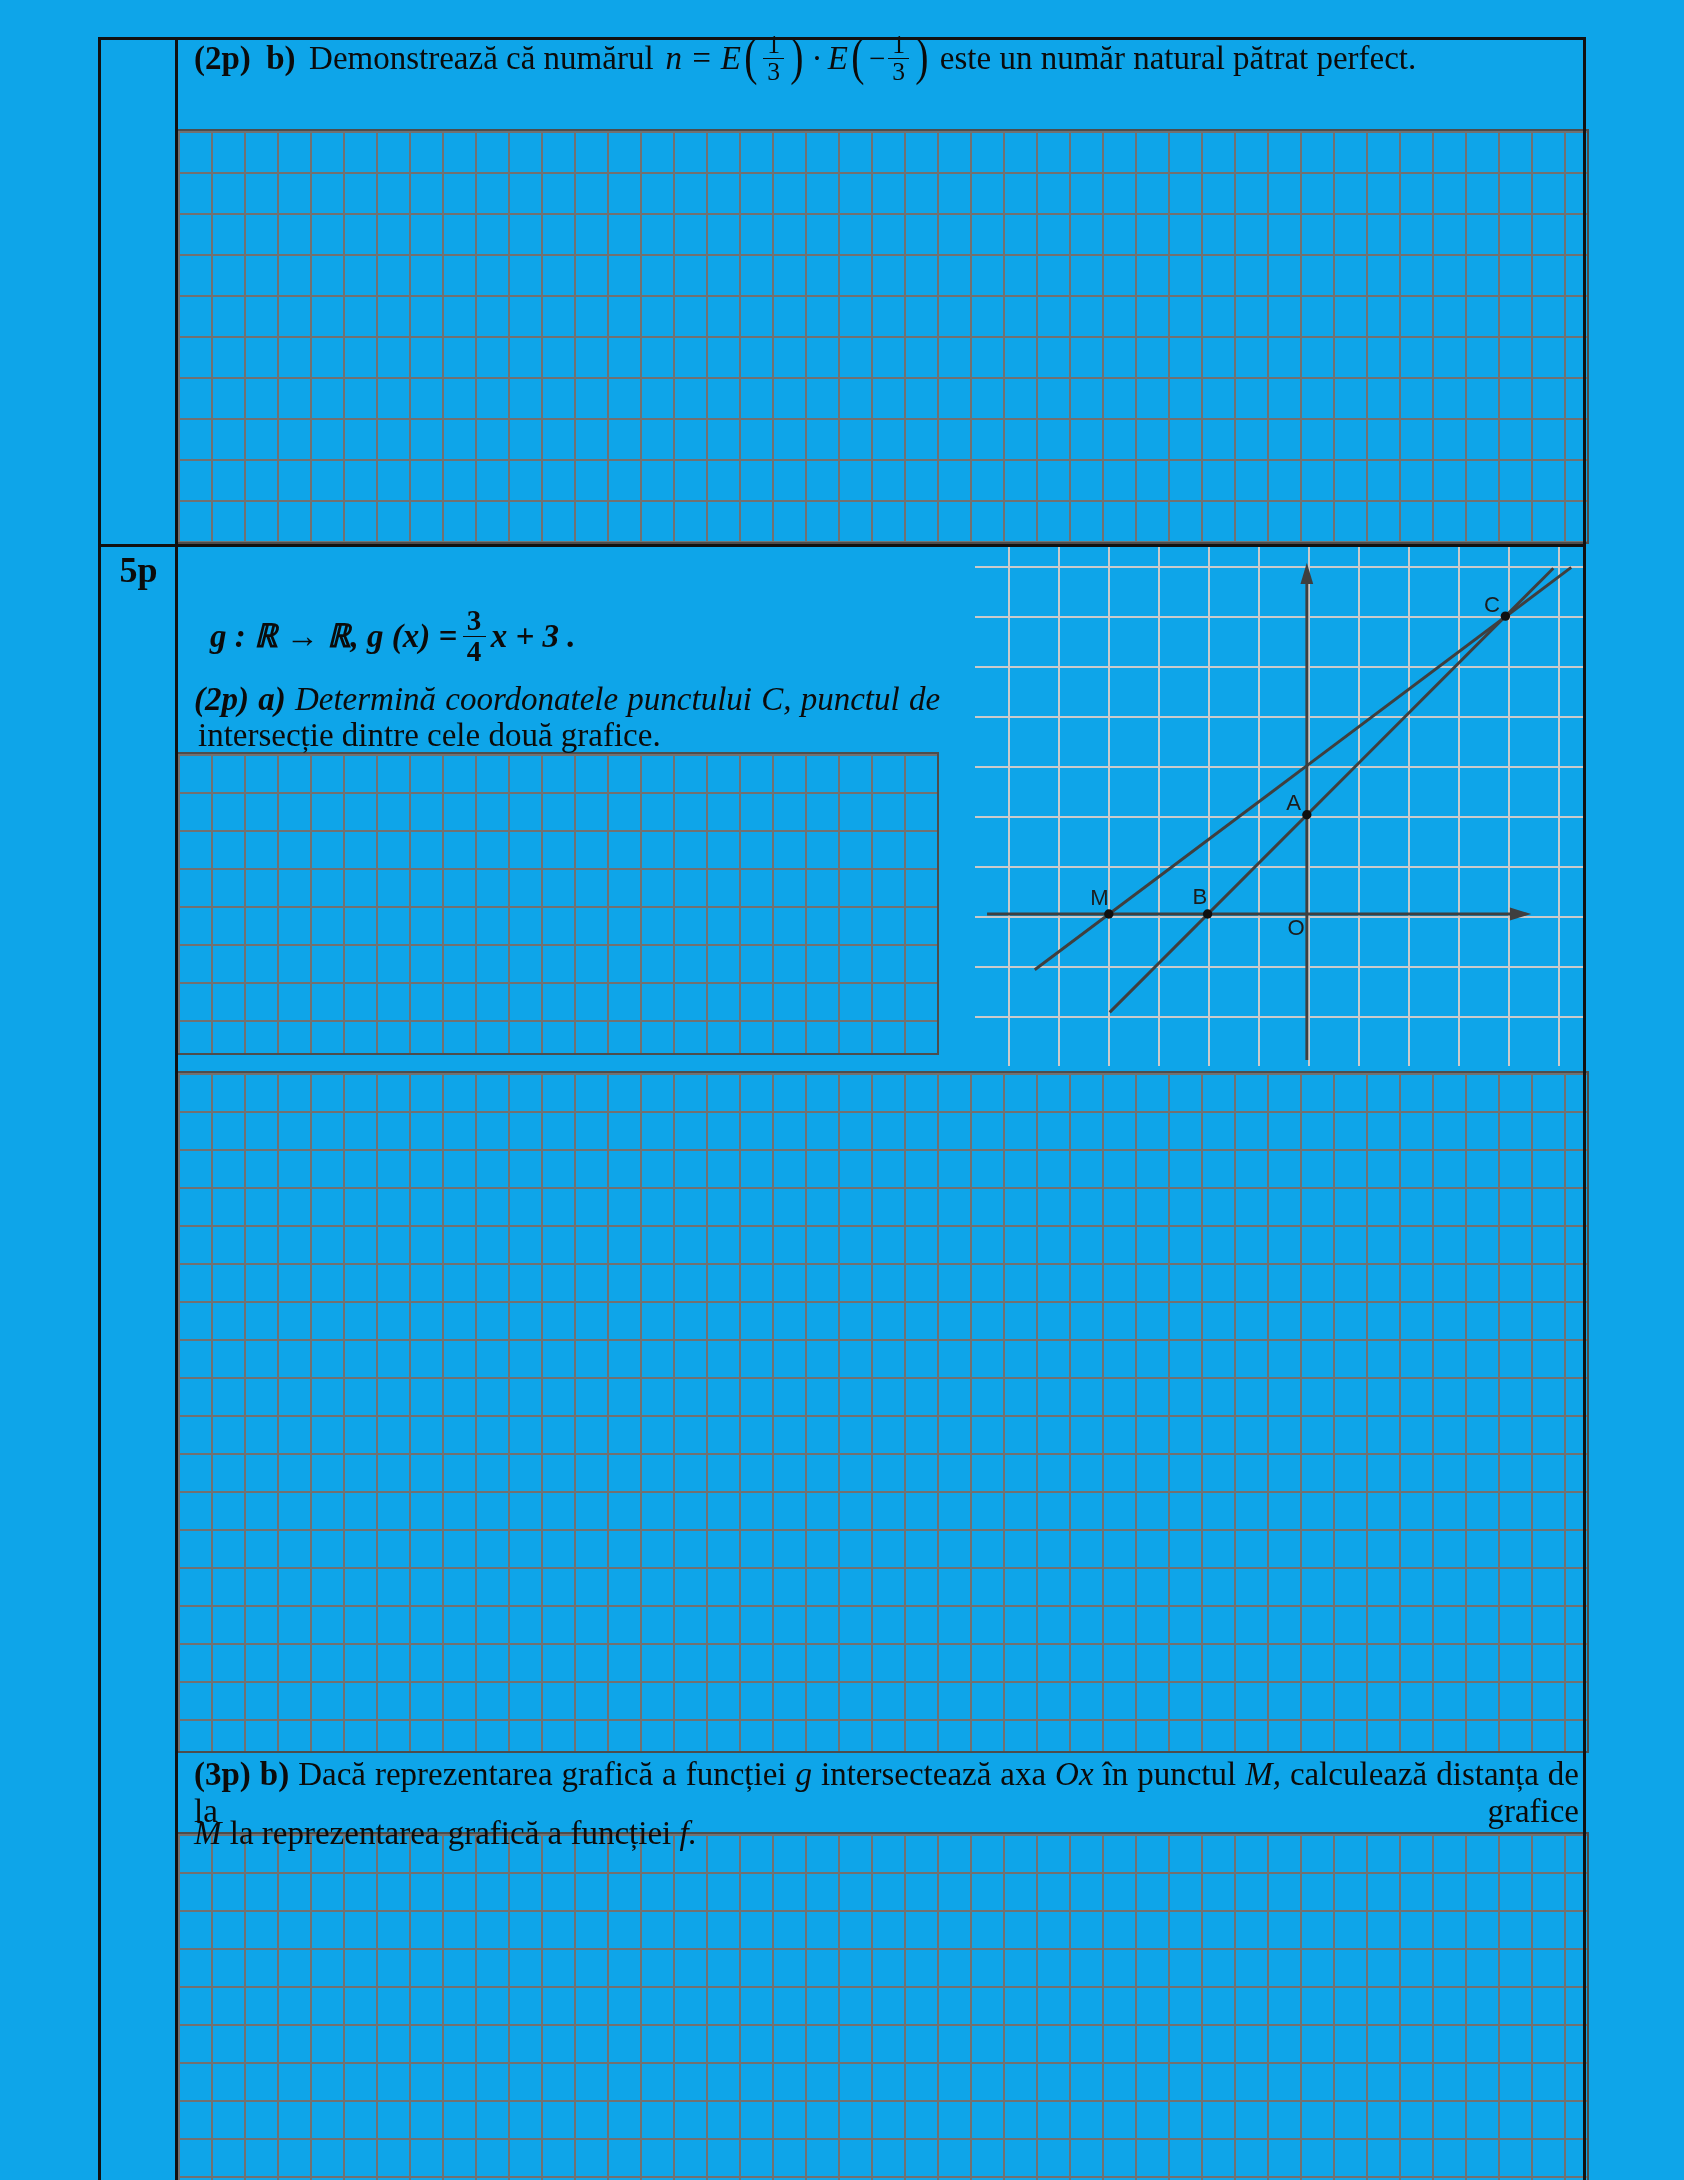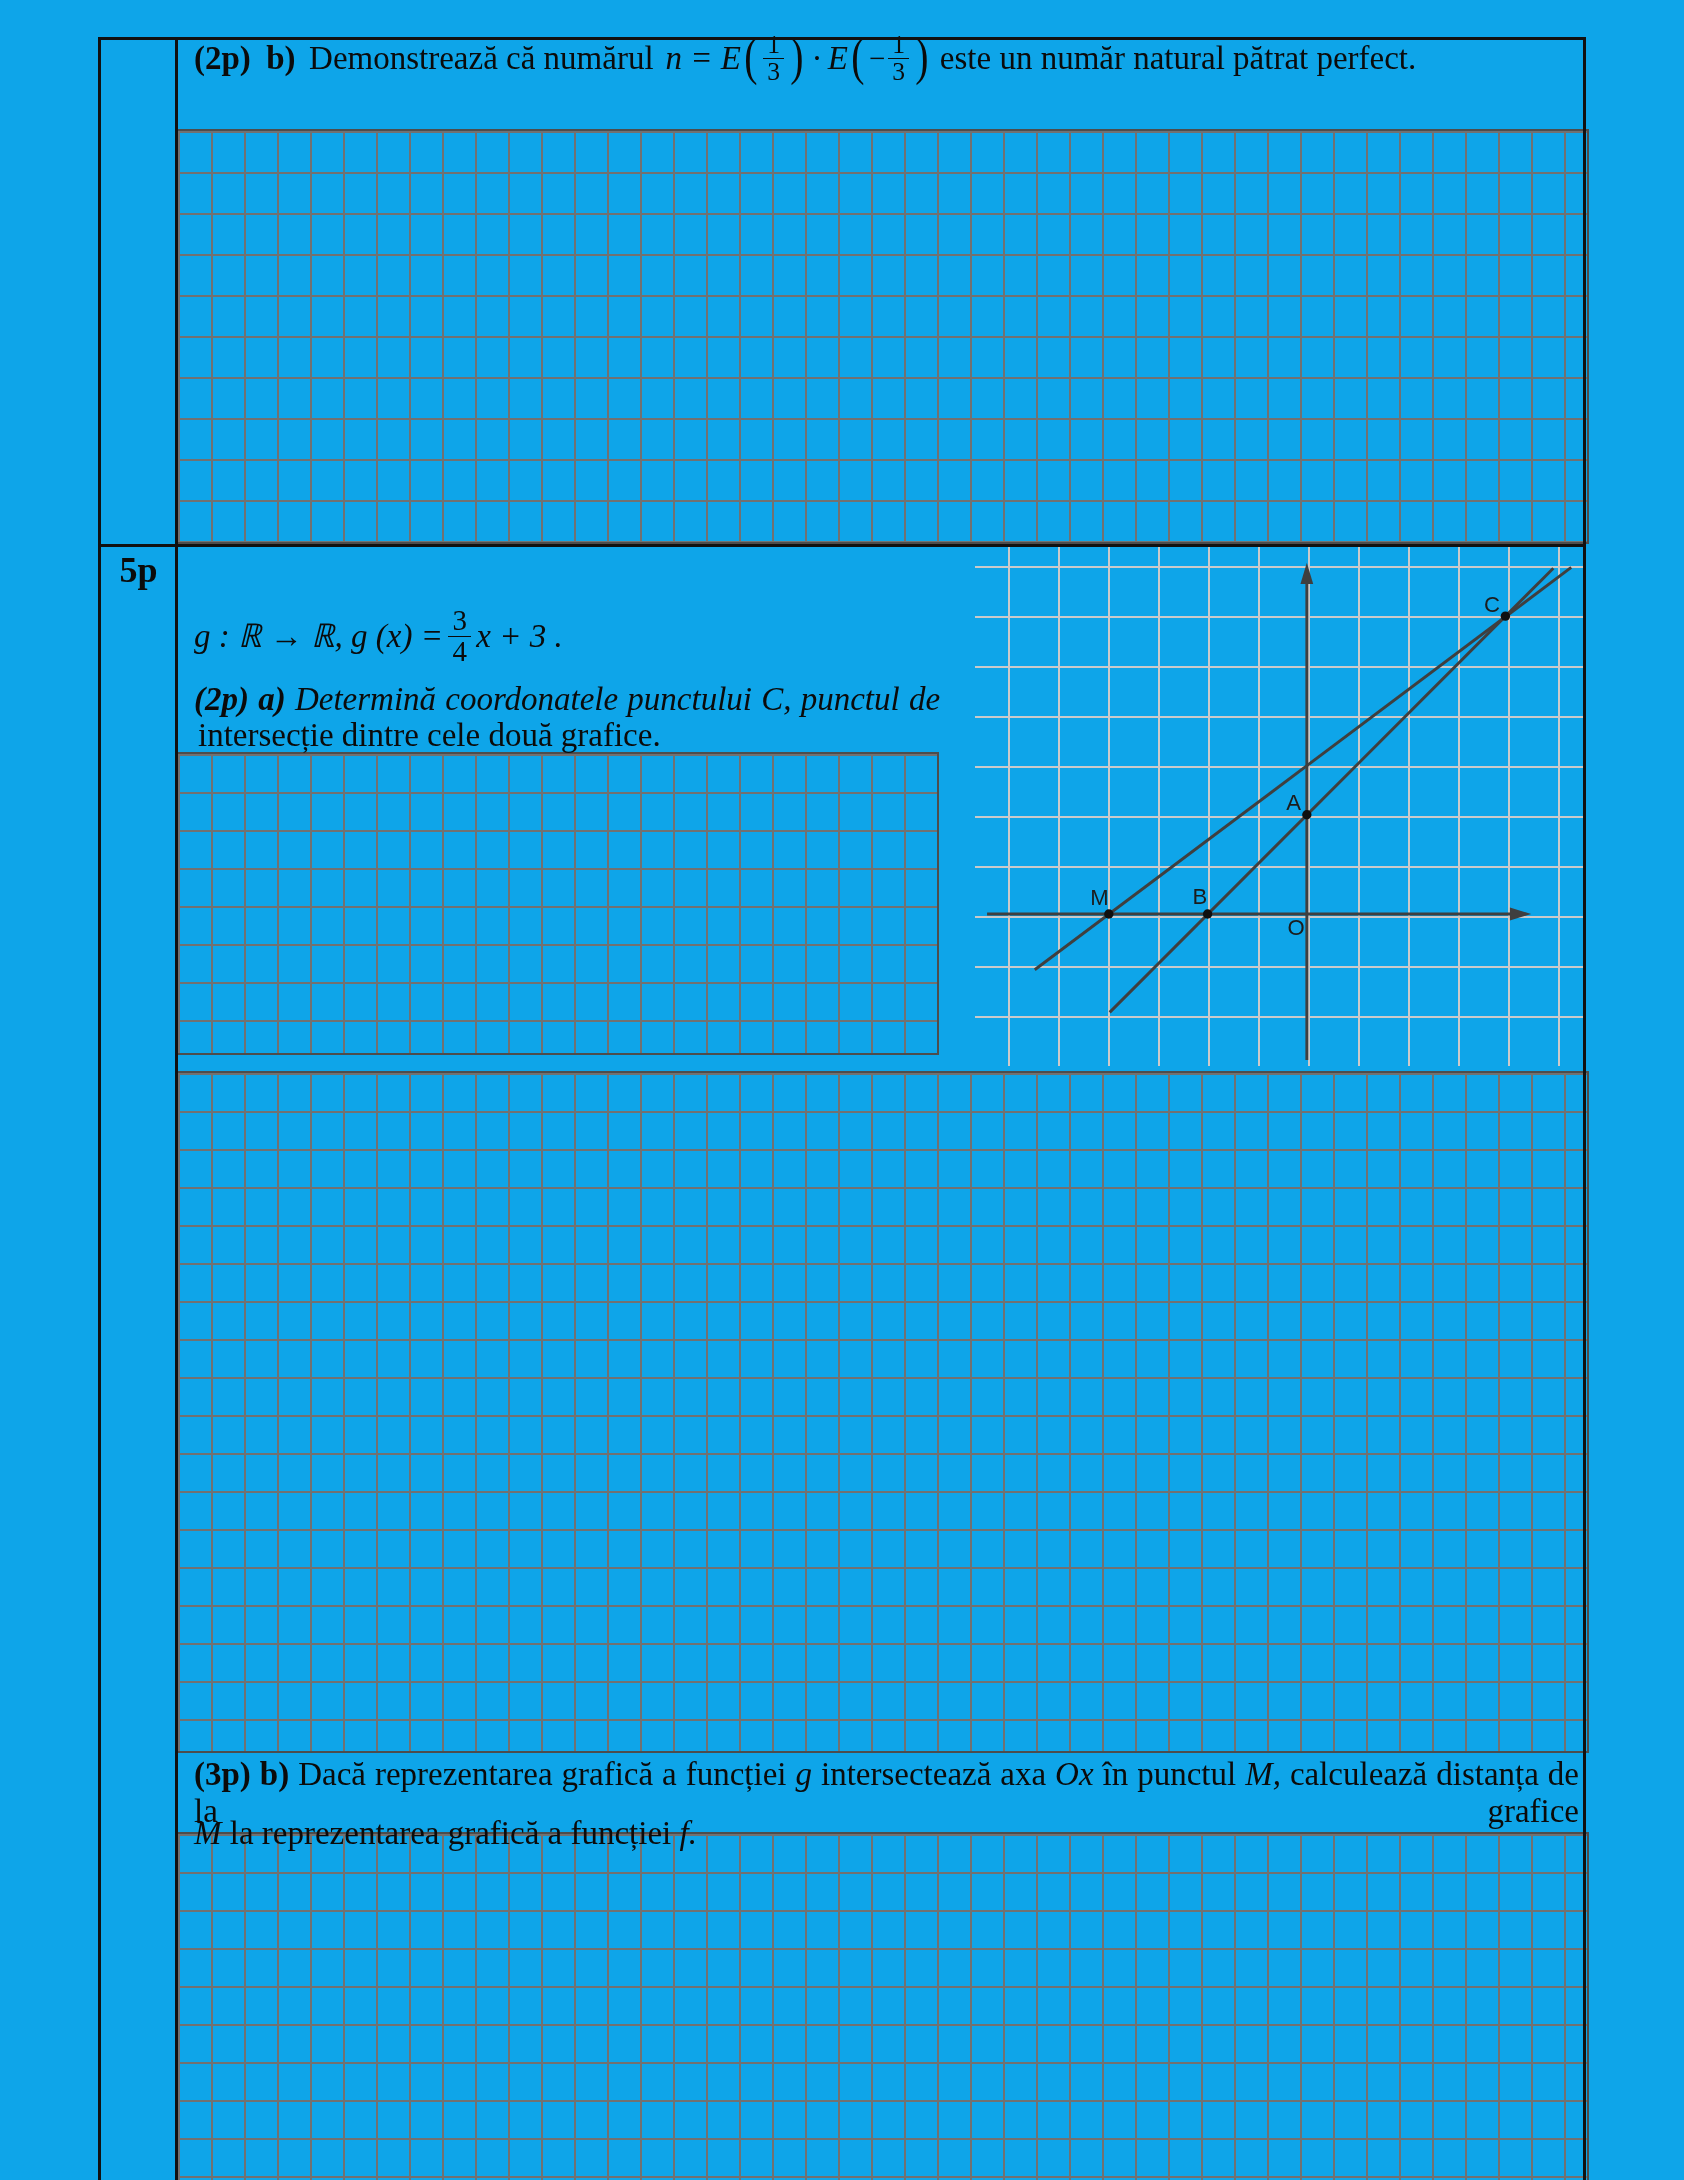--- a/index.html
+++ b/index.html
@@ -70,21 +70,21 @@
       </span>
     <span class="bigparen">)</span>
     <span style="margin-left:8.5px;">este un număr natural pătrat perfect.</span>
   </div>
 
   <div class="wgrid g-top"></div>
 
   <div class="score" style="top:549px;">5p</div>
 
 
-  <div class="txt mathrow" style="left:194px;top:598px;height:77px;">
+  <div class="txt mathrow" style="left:210px;top:598px;height:77px;font-weight:bold;">
     <span class="i">g : ℝ → ℝ, g (x) =</span>
     <span class="frac" style="font-size:29px;margin:0 5.1px;">
         <span class="num">3</span>
         <span class="den">4</span>
       </span>
     <span class="i">x + 3 .</span>
   </div>
 
   <div class="txt just" style="left:194px;top:681px;width:746px;font-style:italic;">
     <span class="b">(2p)</span>

